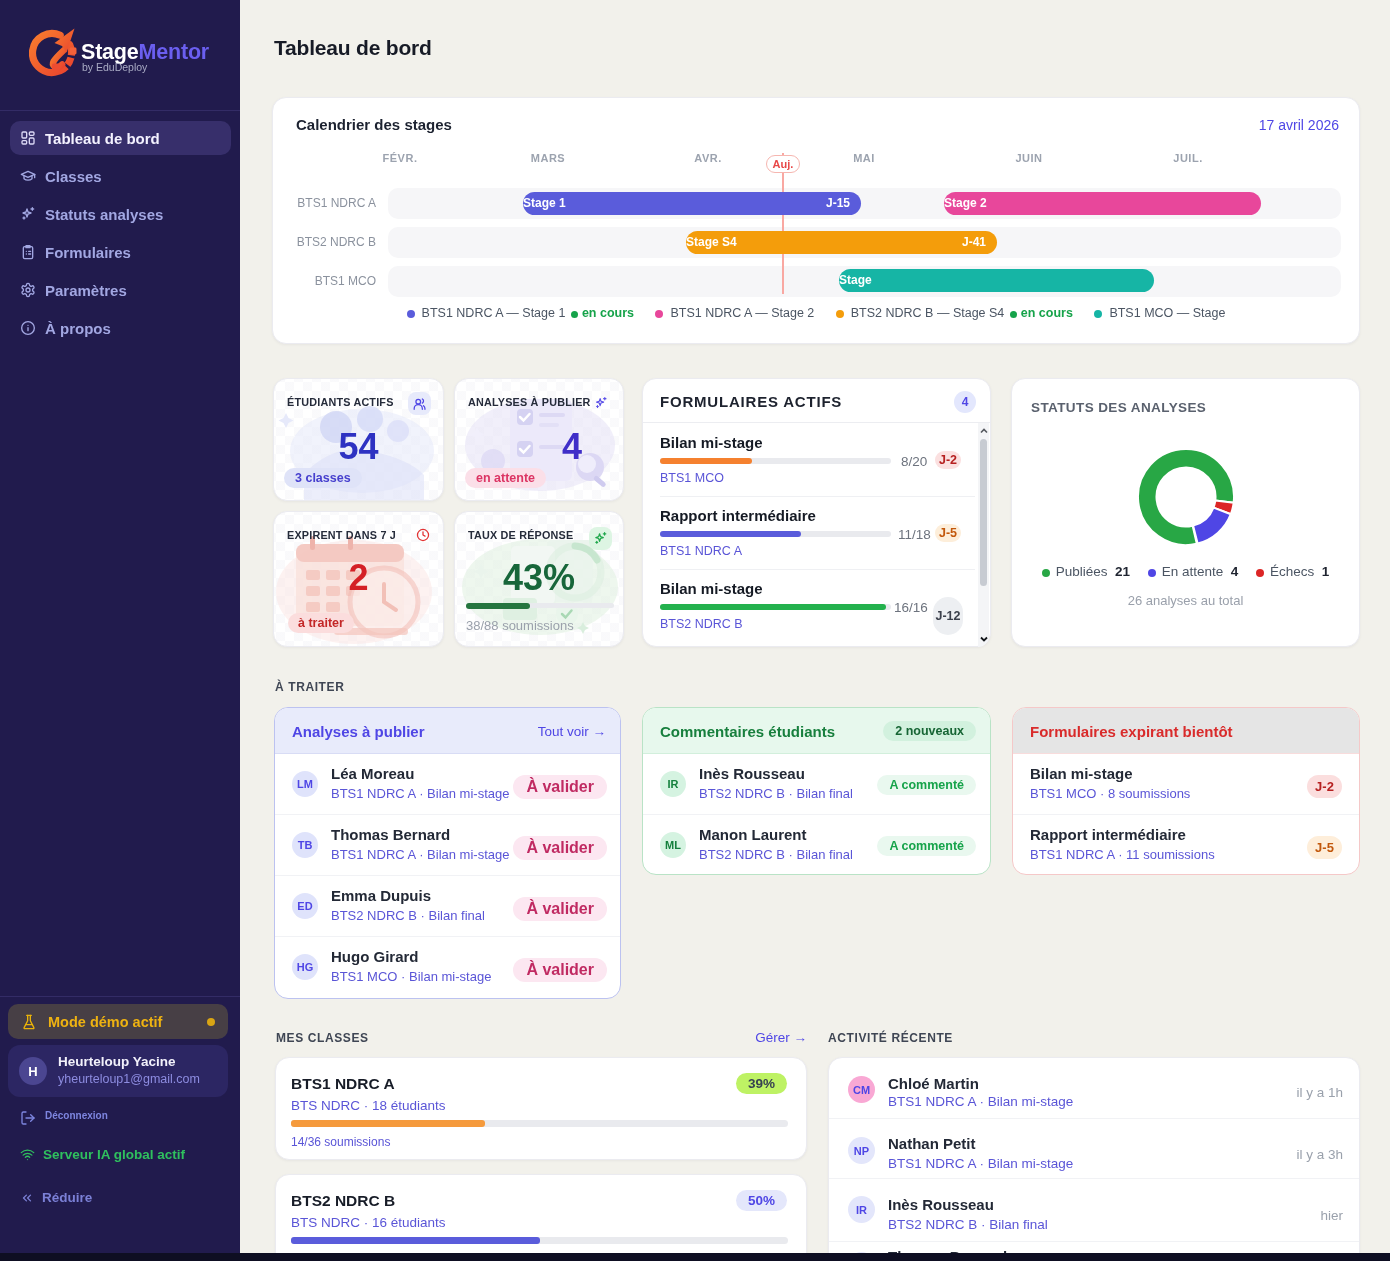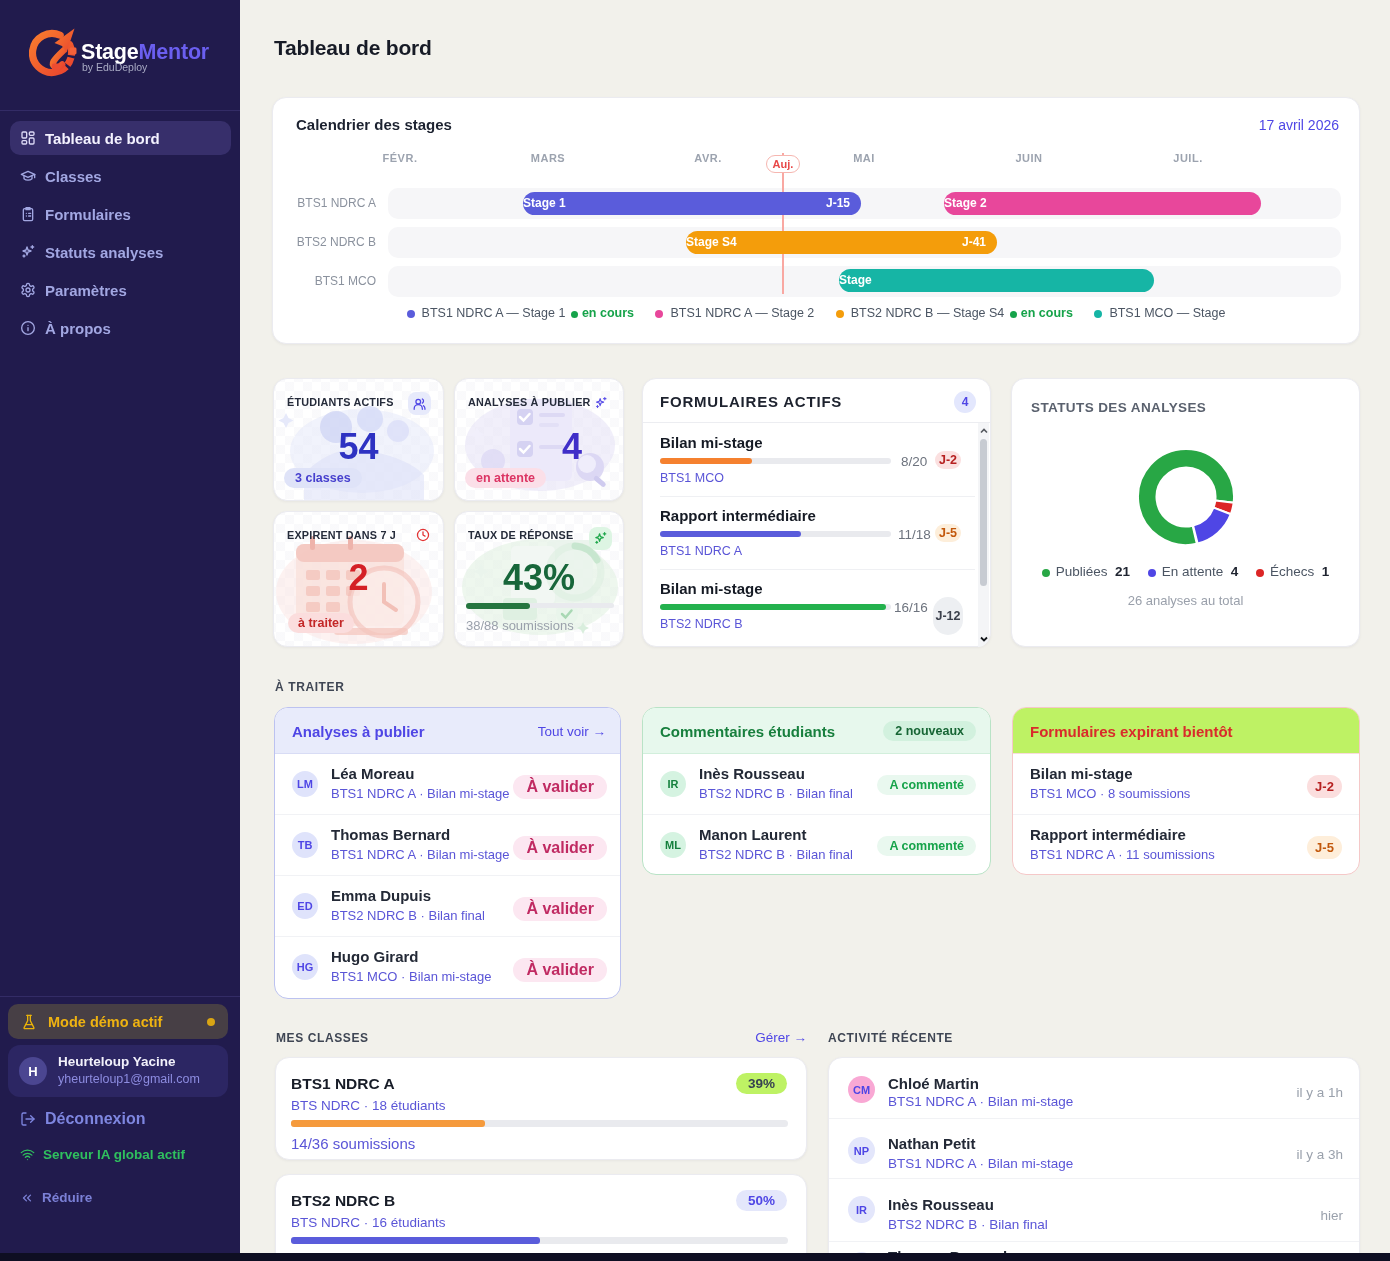--- a/index.html
+++ b/index.html
@@ -302,21 +302,21 @@
   </div>
   <div class="prow" style="top:107px;border-bottom:none">
     <div class="avt" style="left:17px;top:17px;width:26px;height:26px;background:#d5f3e1;color:#15803d;font-size:11px">ML</div>
     <div class="pn">Manon Laurent</div>
     <div class="ps">BTS2 NDRC B · Bilan final</div>
     <span class="pill pc">A commenté</span>
   </div>
 </div>
 
 <div class="card" style="left:772px;top:707px;width:348px;height:168px;border-color:#f5c8c8;overflow:hidden;box-shadow:none">
-  <div style="position:absolute;left:0;top:0;width:100%;height:46px;background:#bef264;border-bottom:1px solid #f8dcdc">
+  <div style="position:absolute;left:0;top:0;width:100%;height:46px;background:#e5e5e5;border-bottom:1px solid #f8dcdc">
     <div style="position:absolute;left:17px;top:15px;font-size:15px;font-weight:700;color:#d92b2b">Formulaires expirant bientôt</div>
   </div>
   <div class="prow" style="top:46px">
     <div class="pn" style="left:17px">Bilan mi-stage</div>
     <div class="ps" style="left:17px">BTS1 MCO · 8 soumissions</div>
     <span class="pill" style="position:absolute;right:17px;top:21px;background:#fbdede;color:#b62020;font-size:13px;padding:4px 0;width:35px;text-align:center">J-2</span>
   </div>
   <div class="prow" style="top:107px;border-bottom:none">
     <div class="pn" style="left:17px">Rapport intermédiaire</div>
     <div class="ps" style="left:17px">BTS1 NDRC A · 11 soumissions</div>
@@ -327,21 +327,21 @@
 <div class="seclabel" style="left:36px;top:1031px">MES CLASSES</div>
 <div style="position:absolute;left:473px;top:1030px;width:94px;text-align:right;font-size:13.5px;color:#4f46e5">Gérer →</div>
 
 <div class="card" style="left:35px;top:1057px;width:532px;height:103px">
   <div style="position:absolute;left:15px;top:17px;font-size:15.5px;font-weight:700;color:#171c27">BTS1 NDRC A</div>
   <span class="pill" style="position:absolute;right:19px;top:15px;background:#bef264;color:#374151;font-size:13.5px;padding:3px 12px">39%</span>
   <div style="position:absolute;left:15px;top:40px;font-size:13.5px;color:#5a55d7">BTS NDRC · 18 étudiants</div>
   <div class="bar" style="left:15px;top:62px;width:497px;height:7px;border-radius:3.5px">
           <i style="width:39%;height:7px;background:#f59a3c"></i>
         </div>
-  <div style="position:absolute;left:15px;top:77px;font-size:15px;color:#5a55d7">14/36 soumissions</div>
+  <div style="position:absolute;left:15px;top:77px;font-size:12px;color:#5a55d7">14/36 soumissions</div>
 </div>
 
 <div class="card" style="left:35px;top:1174px;width:532px;height:103px">
   <div style="position:absolute;left:15px;top:17px;font-size:15.5px;font-weight:700;color:#171c27">BTS2 NDRC B</div>
   <span class="pill" style="position:absolute;right:19px;top:15px;background:#e4e7fb;color:#4f46e5;font-size:13.5px;padding:3px 12px">50%</span>
   <div style="position:absolute;left:15px;top:40px;font-size:13.5px;color:#5a55d7">BTS NDRC · 16 étudiants</div>
   <div class="bar" style="left:15px;top:62px;width:497px;height:7px;border-radius:3.5px">
           <i style="width:50%;height:7px;background:#5a5cdb"></i>
         </div>
   <div style="position:absolute;left:15px;top:77px;font-size:13.5px;color:#5a55d7">16/32 soumissions</div>
@@ -403,28 +403,28 @@
             <rect x="14" y="3" width="7" height="5" rx="1.5"></rect>
             <rect x="14" y="12" width="7" height="9" rx="1.5"></rect>
             <rect x="3" y="16" width="7" height="5" rx="1.5"></rect>
           </svg>Tableau de bord</div>
     <div class="it"><svg width="16" height="16" viewBox="0 0 24 24" fill="none" stroke="#a2a7e2" stroke-width="2" stroke-linecap="round" stroke-linejoin="round">
             <path d="M22 9.5 12 5 2 9.5l10 4.5z"></path>
             <path d="M6 11.5v4.6c3.2 2.8 8.8 2.8 12 0v-4.6"></path>
             <path d="M22 9.5v5"></path>
           </svg>Classes</div>
     <div class="it"><svg width="16" height="16" viewBox="0 0 24 24" fill="none" stroke="#a2a7e2" stroke-width="2" stroke-linecap="round" stroke-linejoin="round">
+            <path d="M10.5 4.5 12 9l4.5 1.5L12 12l-1.5 4.5L9 12 4.5 10.5 9 9z"></path>
+            <path d="M18.5 2.5v4M16.5 4.5h4M6 16.5v3M4.5 18h3"></path>
+          </svg>Statuts analyses</div>
+    <div class="it"><svg width="16" height="16" viewBox="0 0 24 24" fill="none" stroke="#a2a7e2" stroke-width="2" stroke-linecap="round" stroke-linejoin="round">
             <rect x="5" y="4" width="14" height="18" rx="2"></rect>
             <path d="M9 2.5h6v3H9z"></path>
             <path d="M9.5 11h.01M13 11h3M9.5 15h.01M13 15h3"></path>
           </svg>Formulaires</div>
-    <div class="it"><svg width="16" height="16" viewBox="0 0 24 24" fill="none" stroke="#a2a7e2" stroke-width="2" stroke-linecap="round" stroke-linejoin="round">
-            <path d="M10.5 4.5 12 9l4.5 1.5L12 12l-1.5 4.5L9 12 4.5 10.5 9 9z"></path>
-            <path d="M18.5 2.5v4M16.5 4.5h4M6 16.5v3M4.5 18h3"></path>
-          </svg>Statuts analyses</div>
     <div class="it"><svg width="16" height="16" viewBox="0 0 24 24" fill="none" stroke="#a2a7e2" stroke-width="2" stroke-linecap="round" stroke-linejoin="round">
             <path d="M12.22 2h-.44a2 2 0 0 0-2 2v.18a2 2 0 0 1-1 1.73l-.43.25a2 2 0 0 1-2 0l-.15-.08a2 2 0 0 0-2.73.73l-.22.38a2 2 0 0 0 .73 2.73l.15.1a2 2 0 0 1 1 1.72v.51a2 2 0 0 1-1 1.74l-.15.09a2 2 0 0 0-.73 2.73l.22.38a2 2 0 0 0 2.73.73l.15-.08a2 2 0 0 1 2 0l.43.25a2 2 0 0 1 1 1.73V20a2 2 0 0 0 2 2h.44a2 2 0 0 0 2-2v-.18a2 2 0 0 1 1-1.73l.43-.25a2 2 0 0 1 2 0l.15.08a2 2 0 0 0 2.73-.73l.22-.39a2 2 0 0 0-.73-2.73l-.15-.08a2 2 0 0 1-1-1.74v-.5a2 2 0 0 1 1-1.74l.15-.09a2 2 0 0 0 .73-2.73l-.22-.38a2 2 0 0 0-2.73-.73l-.15.08a2 2 0 0 1-2 0l-.43-.25a2 2 0 0 1-1-1.73V4a2 2 0 0 0-2-2z"></path>
             <circle cx="12" cy="12" r="3"></circle>
           </svg>Paramètres</div>
     <div class="it"><svg width="16" height="16" viewBox="0 0 24 24" fill="none" stroke="#a2a7e2" stroke-width="2" stroke-linecap="round" stroke-linejoin="round">
             <circle cx="12" cy="12" r="9.5"></circle>
             <path d="M12 16v-4.5M12 8h.01"></path>
           </svg>À propos</div>
   </div>
   <div class="sbot">
@@ -436,21 +436,21 @@
             <path d="M7 16h10"></path>
           </svg>
       <span style="margin-left:11px;font-size:14.5px;font-weight:700;color:#eeb211">Mode démo actif</span>
       <span style="position:absolute;right:13px;width:8px;height:8px;border-radius:50%;background:#d9a514"></span>
     </div>
     <div style="position:absolute;left:8px;top:49px;width:220px;height:52px;border-radius:12px;background:#2c2663">
       <div class="avt" style="left:11px;top:12px;width:28px;height:28px;background:#4b4691;color:#fff;font-size:13px">H</div>
       <div style="position:absolute;left:50px;top:9px;font-size:13.5px;font-weight:700;color:#f2f1fb">Heurteloup Yacine</div>
       <div style="position:absolute;left:50px;top:27px;font-size:12.5px;color:#8d8ce0">yheurteloup1@gmail.com</div>
     </div>
-    <div style="position:absolute;left:20px;top:114px;display:flex;align-items:center;color:#7e86e0;font-size:16px;font-weight:600">
+    <div style="position:absolute;left:20px;top:114px;display:flex;align-items:flex-start;color:#7e86e0;font-size:10px;font-weight:600">
       <svg width="16" height="16" viewBox="0 0 24 24" fill="none" stroke="#7e86e0" stroke-width="2" stroke-linecap="round" stroke-linejoin="round">
             <path d="M9 21H5a2 2 0 0 1-2-2V5a2 2 0 0 1 2-2h4"></path>
             <path d="m16 17 5-5-5-5"></path>
             <path d="M21 12H9"></path>
           </svg>
       <span style="margin-left:9px">Déconnexion</span>
     </div>
     <div style="position:absolute;left:20px;top:151px;display:flex;align-items:center;color:#2fc05e;font-size:13.5px;font-weight:600">
       <svg width="15" height="15" viewBox="0 0 24 24" fill="none" stroke="#2fc05e" stroke-width="2" stroke-linecap="round" stroke-linejoin="round">
             <path d="M2 9a15 15 0 0 1 20 0"></path>

